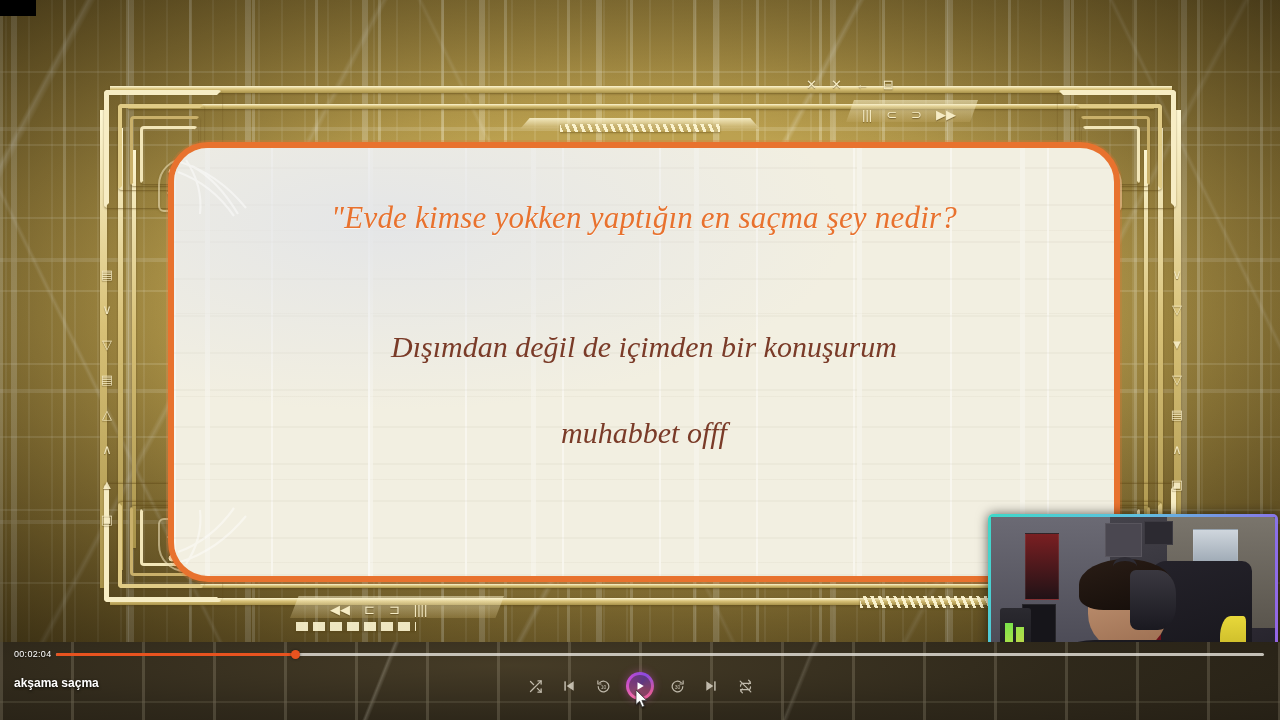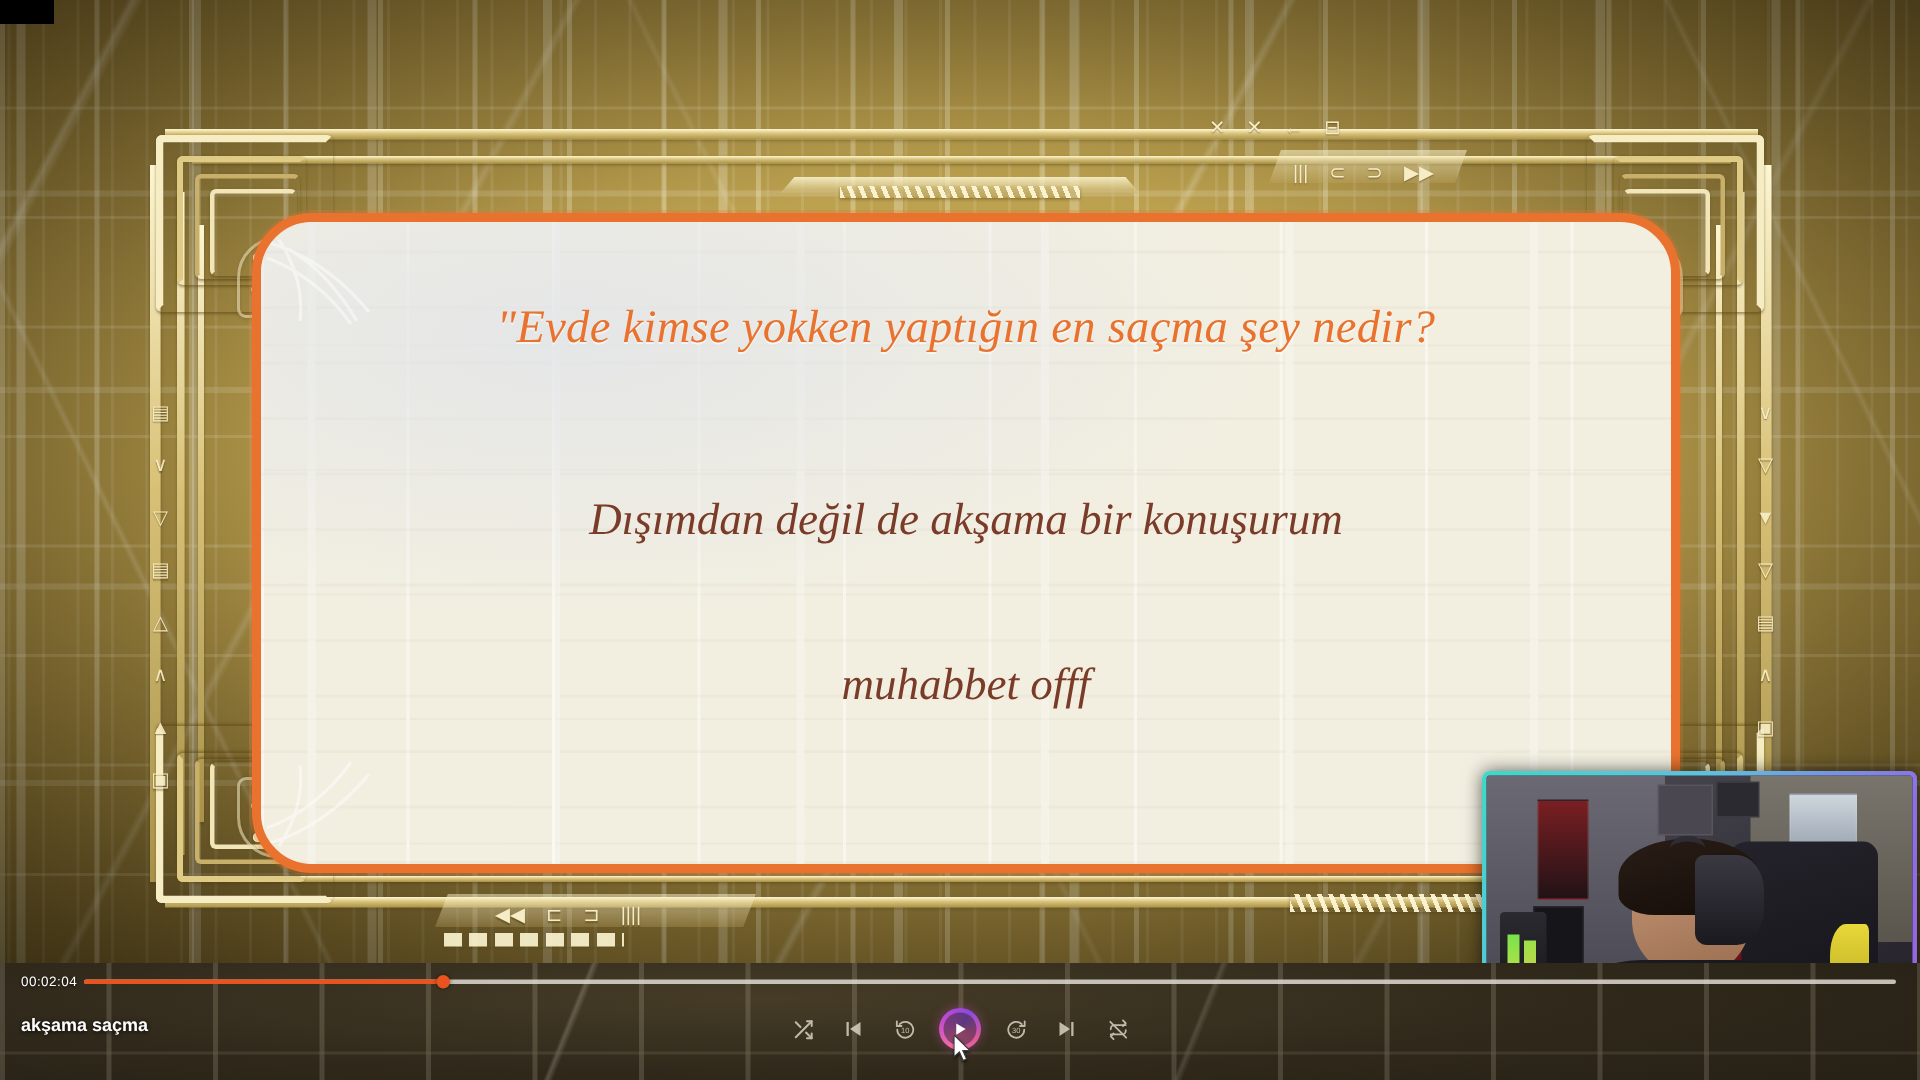--- a/index.html
+++ b/index.html
@@ -222,21 +222,21 @@
   #answer {
     margin-top:96px;
     font-family:"Liberation Serif", serif;
     font-style:italic;
     font-size:30px;
     color:#7a3b28;
     line-height:1.0;
     text-align:center;
     white-space:nowrap;
   }
-  #answer .l2 { display:block; margin-top:80px; }
+  #answer .l2 { display:block; margin-top:56px; }
 
   
   #webcam {
     position:absolute; left:988px; top:514px; width:290px; height:204px;
     border:3px solid transparent; border-radius:5px;
     background:
       linear-gradient(#151515,#151515) padding-box,
       linear-gradient(125deg,#3fd8c8 0%, #5ec0e0 35%, #8b6fe8 70%, #9b5fe0 100%) border-box;
     overflow:hidden;
     box-shadow:0 0 12px rgba(0,0,0,.6);
@@ -520,21 +520,21 @@
         <g fill="none" stroke="#ffffff" stroke-width="2.2" opacity=".8">
           <path d="M4 6 C30 14, 52 30, 70 52"></path>
           <path d="M10 4 C22 22, 26 40, 24 58"></path>
           <path d="M2 16 C24 24, 44 40, 58 60"></path>
         </g>
       </svg>
 
       <div id="card-content">
         <div id="question">"Evde kimse yokken yaptığın en saçma şey nedir?</div>
         <div id="answer">
-          <span class="l1">Dışımdan değil de akşama bir konuşurum</span>
+          <span class="l1">Dışımdan değil de içimden bir konuşurum</span>
           <span class="l2">muhabbet offf</span>
         </div>
       </div>
     </div>
   </div>
 
   <div id="webcam">
     <div class="cam-bg"></div>
     <div class="cam-wall"></div>
     <div class="cam-shelf"></div>

